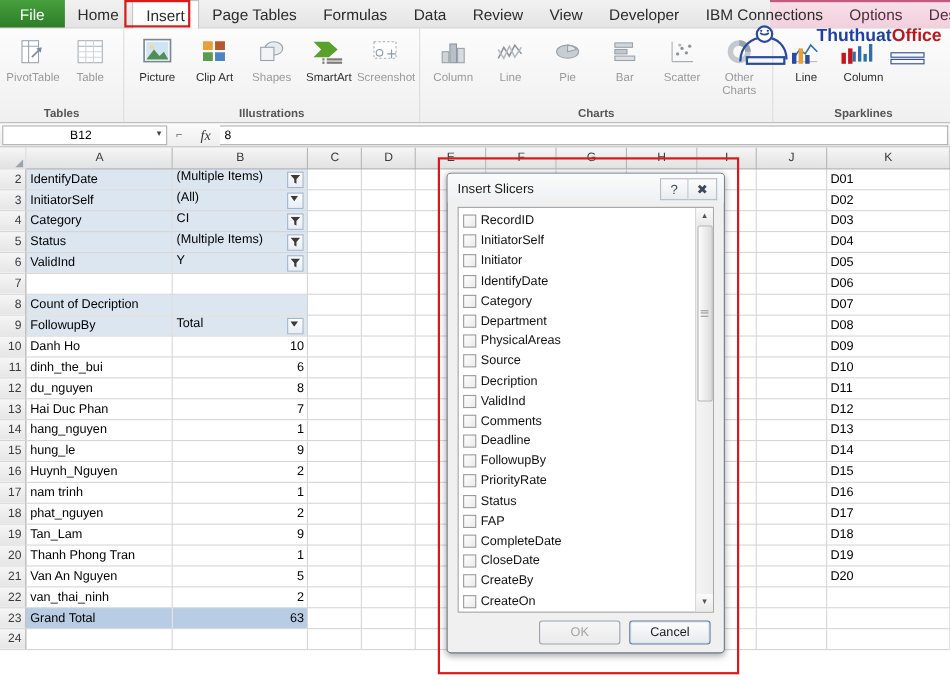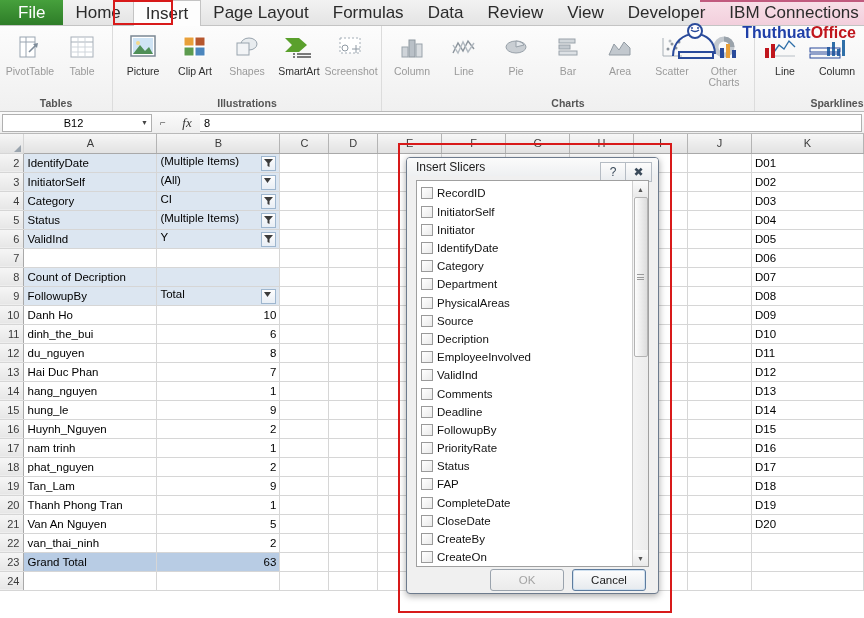--- a/index.html
+++ b/index.html
@@ -17,21 +17,21 @@
     height: 26px;
     background: linear-gradient(#f2f2f2, #e4e4e4);
     border-bottom: 1px solid #c4c4c4;
     display: flex;
     align-items: stretch;
     position: relative;
   }
   .tab {
     padding: 0 12px;
     display: flex; align-items: center;
-    font-size: 17px;
+    font-size: 14px;
     color: #2b2b2b;
     white-space: nowrap;
     cursor: default;
   }
   .tab.file {
     background: linear-gradient(#46a03c, #2e7d28);
     color: #fff;
     padding: 0 18px;
     font-weight: normal;
   }
@@ -325,21 +325,21 @@
   .dbtn.default { border: 1px solid #5e7c9e; box-shadow: 0 0 0 1px #cfe0ef inset; }
 </style>
 </head>
 <body>
 
 <div class="tabbar">
   <div class="ctx-zone"></div>
   <div class="tab file">File</div>
   <div class="tab">Home</div>
   <div class="tab active">Insert</div>
-  <div class="tab">Page Layout</div>
+  <div class="tab">Page Tables</div>
   <div class="tab">Formulas</div>
   <div class="tab">Data</div>
   <div class="tab">Review</div>
   <div class="tab">View</div>
   <div class="tab">Developer</div>
   <div class="tab">IBM Connections</div>
   <div class="tab ctx">Options</div>
   <div class="tab ctx">Design</div>
   <div class="tab-redbox"></div>
 </div>
@@ -468,28 +468,20 @@
       </div>
       <div class="btn dim">
         <span class="ico">
           <svg width="28" height="26" viewBox="0 0 28 26">
             <rect x="5" y="4" width="16" height="4" fill="#d2d7db" stroke="#99a2aa"></rect>
             <rect x="5" y="10" width="11" height="4" fill="#c2c8ce" stroke="#99a2aa"></rect>
             <rect x="5" y="16" width="18" height="4" fill="#dde1e5" stroke="#99a2aa"></rect>
           </svg>
         </span>
         <span class="lbl">Bar</span>
-      </div>
-      <div class="btn dim">
-        <span class="ico">
-          <svg width="28" height="26" viewBox="0 0 28 26">
-            <path d="M3 20 L8 9 L13 15 L18 7 L24 13 L24 20 Z" fill="#c2c8ce" stroke="#929ba3"></path>
-          </svg>
-        </span>
-        <span class="lbl">Area</span>
       </div>
       <div class="btn dim">
         <span class="ico">
           <svg width="28" height="26" viewBox="0 0 28 26">
             <line x1="5" y1="3" x2="5" y2="21" stroke="#a8b0b7"></line>
             <line x1="5" y1="21" x2="24" y2="21" stroke="#a8b0b7"></line>
             <circle cx="10" cy="14" r="1.5" fill="#8c949c"></circle>
             <circle cx="14" cy="9" r="1.5" fill="#8c949c"></circle>
             <circle cx="18" cy="13" r="1.5" fill="#8c949c"></circle>
             <circle cx="21" cy="7" r="1.5" fill="#8c949c"></circle>
@@ -998,24 +990,20 @@
           <div class="litem">
             <span class="cbx"></span>
             <span>Source</span>
           </div>
           <div class="litem">
             <span class="cbx"></span>
             <span>Decription</span>
           </div>
           <div class="litem">
             <span class="cbx"></span>
-            <span>EmployeeInvolved</span>
-          </div>
-          <div class="litem">
-            <span class="cbx"></span>
             <span>ValidInd</span>
           </div>
           <div class="litem">
             <span class="cbx"></span>
             <span>Comments</span>
           </div>
           <div class="litem">
             <span class="cbx"></span>
             <span>Deadline</span>
           </div>

